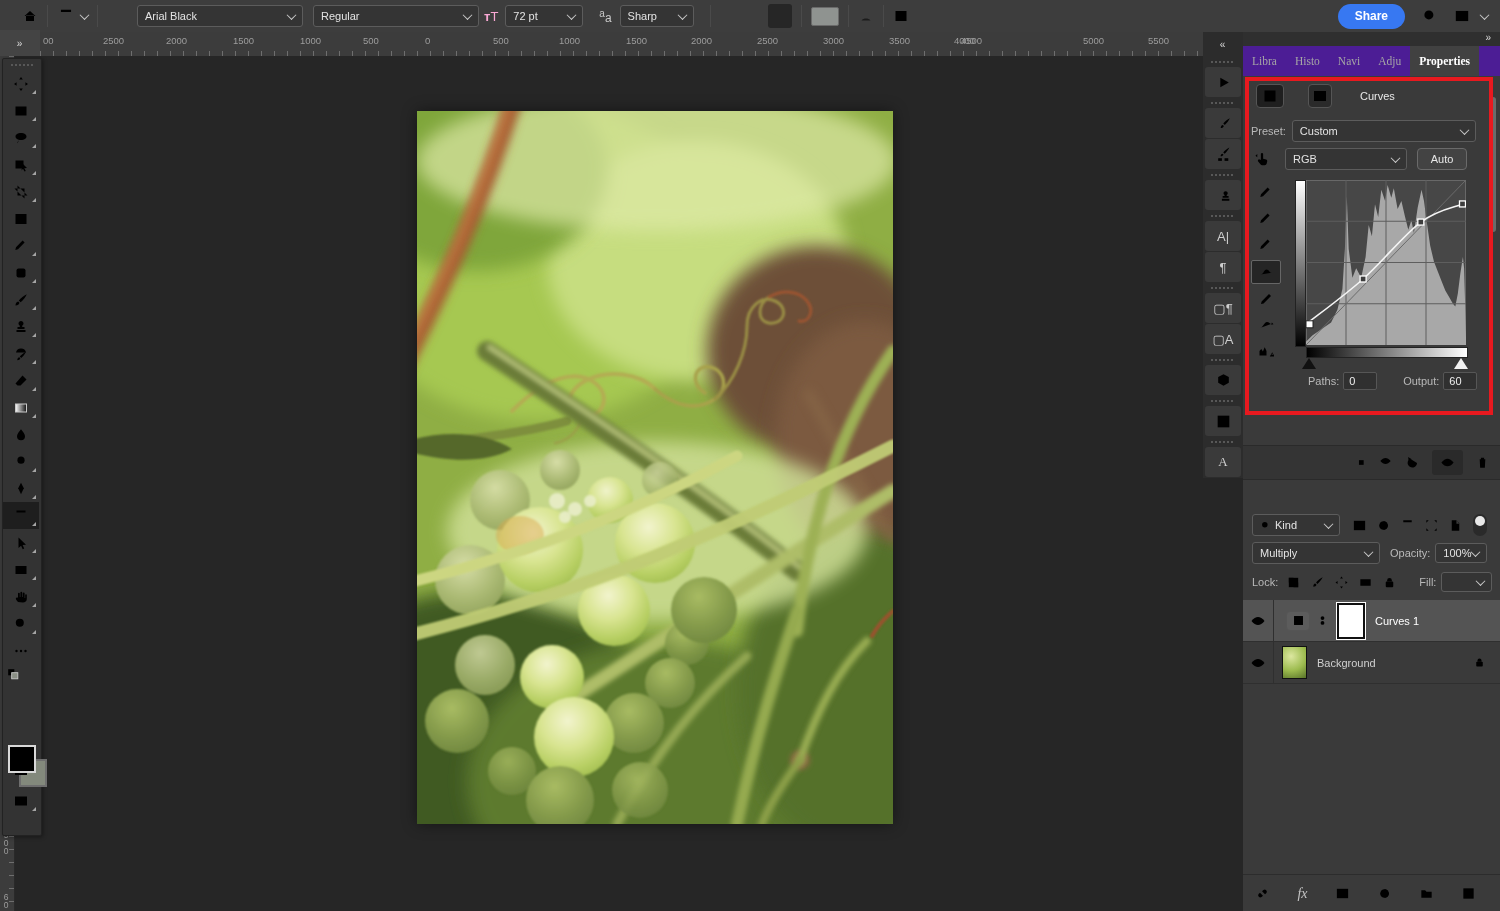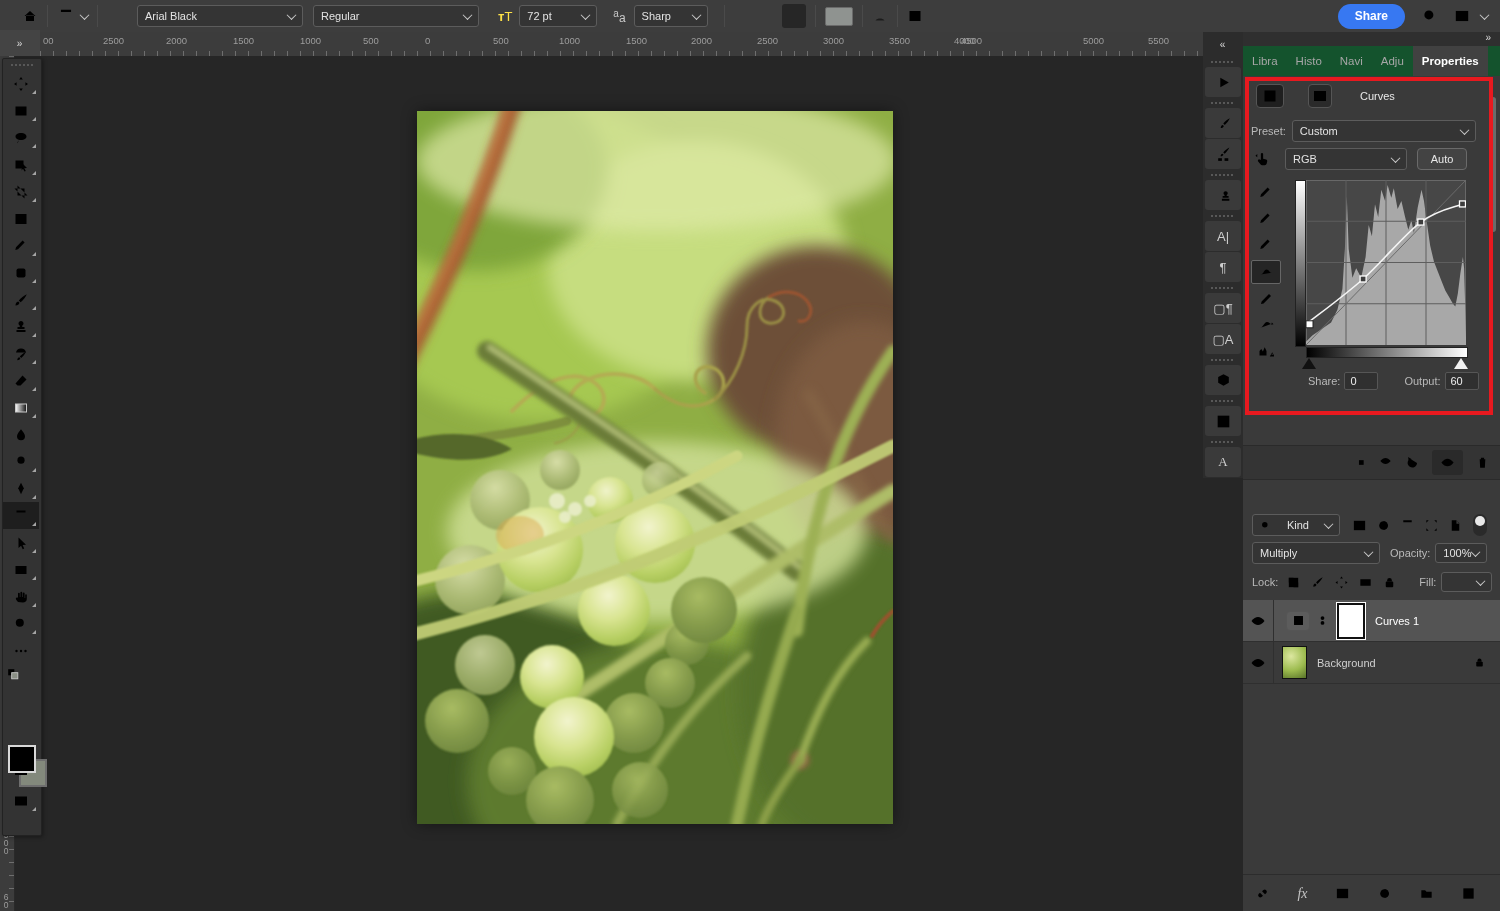--- a/index.html
+++ b/index.html
@@ -51,21 +51,21 @@
   #fg-swatch{left:5px;top:686px;width:24px;height:24px;background:#000;border:2px solid #d9d9d9;z-index:2;}
   #bg-swatch{left:16px;top:700px;width:24px;height:24px;background:#83897c;border:2px solid #6e6e6e;}
   
   #dock{left:1203px;top:32px;width:40px;height:446px;background:#2c2c2c;}
   #dock-collapse{height:24px;display:flex;align-items:center;justify-content:center;color:#ddd;font-size:10px;letter-spacing:1px;}
   .dock-tile{width:36px;height:30px;margin:1px 2px;background:#3a3a3a;border-radius:3px;display:flex;
     align-items:center;justify-content:center;color:#cfcfcf;font-size:13px;}
   .dock-text{font-family:"Liberation Serif",serif;}
   
   #rpanel{left:1243px;top:32px;width:257px;height:879px;background:#3a3a3a;}
-  .tabbar{position:absolute;left:0;width:257px;height:30px;background:#14532d;display:flex;align-items:center;}
+  .tabbar{position:absolute;left:0;width:257px;height:30px;background:#4c1d95;display:flex;align-items:center;font-family:Liberation Serif, serif;}
   .tab{padding:0 9px;height:30px;display:flex;align-items:center;color:#a6a6a6;font-size:11.5px;white-space:nowrap;overflow:hidden;}
   .tab.active{background:#414141;color:#fff;font-weight:bold;}
   .panel-burger{position:absolute;right:8px;top:10px;}
   .lbl{color:#b9b9b9;}
   .vbox{background:#303030;border:1px solid #565656;border-radius:2px;height:16px;display:flex;
     align-items:center;padding:0 5px;color:#eee;}
   #red-box{left:2px;top:45px;width:240px;height:330px;border:4px solid #e8191f;pointer-events:none;z-index:5;}
   .ptile{background:#2a2a2a;border:1px solid #555;border-radius:4px;display:flex;align-items:center;justify-content:center;color:#e8e8e8;}
   .dcol-btn{width:28px;height:22px;display:flex;align-items:center;justify-content:center;color:#c9c9c9;}
   .dcol-btn.active{background:#252525;border:1px solid #666;border-radius:2px;color:#fff;}
@@ -357,21 +357,21 @@
         </svg>
       </span>
   <div class="dd" style="width:150px;margin-left:14px">
     <span>Arial Black</span>
     <span class="chev"></span>
   </div>
   <div class="dd" style="width:150px;margin-left:10px">
     <span>Regular</span>
     <span class="chev"></span>
   </div>
-  <span style="margin-left:19px;font-size:13px;color:#fde047"><b>т</b>T</span>
+  <span style="margin-left:5px;font-size:13px;color:#f9a8d4"><b>т</b>T</span>
   <div class="dd" style="width:62px;margin-left:7px">
     <span>72 pt</span>
     <span class="chev"></span>
   </div>
   <span style="margin-left:16px;font-size:12px;color:#c9c9c9"><sup>a</sup>a</span>
   <div class="dd" style="width:58px;margin-left:8px">
     <span>Sharp</span>
     <span class="chev"></span>
   </div>
   <div class="sep" style="margin-left:16px"></div>
@@ -850,21 +850,21 @@
         <rect x="0" y="140.7941176470588" width="7" height="7" fill="#fff" stroke="#222"></rect>
         <rect x="54.09803921568628" y="96" width="6" height="6" fill="#3c3c3c" stroke="#fff" stroke-width="1.3"></rect>
         <rect x="111.82352941176471" y="39.05882352941177" width="6" height="6" fill="#3c3c3c" stroke="#fff" stroke-width="1.3"></rect>
         <rect x="153.5" y="20.941176470588232" width="6" height="6" fill="#3c3c3c" stroke="#fff" stroke-width="1.3"></rect>
       </svg>
   <div id="grad-bottom" class="abs"></div>
   <span class="slider-tri" style="left:59px;top:326px;border-bottom:11px solid #111"></span>
   <span class="slider-tri" style="left:211px;top:326px;border-bottom:11px solid #f2f2f2"></span>
 
   <div class="abs row" style="left:65px;top:340px">
-    <span class="lbl">Share:</span>
+    <span class="lbl">Paths:</span>
     <span class="vbox" style="width:22px;margin-left:4px">
       <span>0</span>
         </span>
     <span class="lbl" style="margin-left:26px">Output:</span>
     <span class="vbox" style="width:22px;margin-left:4px">
       <span>60</span>
         </span>
   </div>
 
   <div class="abs" style="left:0;top:413px;width:257px;height:33px;background:#343434;border-top:1px solid #2a2a2a;border-bottom:1px solid #2a2a2a">
@@ -893,21 +893,21 @@
             <svg class="ic" viewBox="0 0 16 16" style="width:15px;height:15px">
               <use href="#sym-trash"></use>
             </svg>
           </span>
         </div>
   </div>
 
   <span class="panel-burger" style="top:456px"><span class="burger"></span></span>
 
   <div class="abs row" style="left:9px;top:482px;width:240px">
-    <div class="dd" style="width:72px;gap:16px">
+    <div class="dd" style="width:72px;gap:4px">
       <svg class="ic" viewBox="0 0 16 16" style="width:11px;height:11px">
             <use href="#sym-searchM"></use>
           </svg>
       <span>Kind</span>
       <span class="chev"></span>
     </div>
     <div id="filter-icons" class="row" style="margin-left:12px;gap:9px">
           <span style="color: rgb(196, 196, 196);">
             <svg class="ic" viewBox="0 0 16 16" style="width:15px;height:15px">
               <use href="#sym-imageic"></use>

